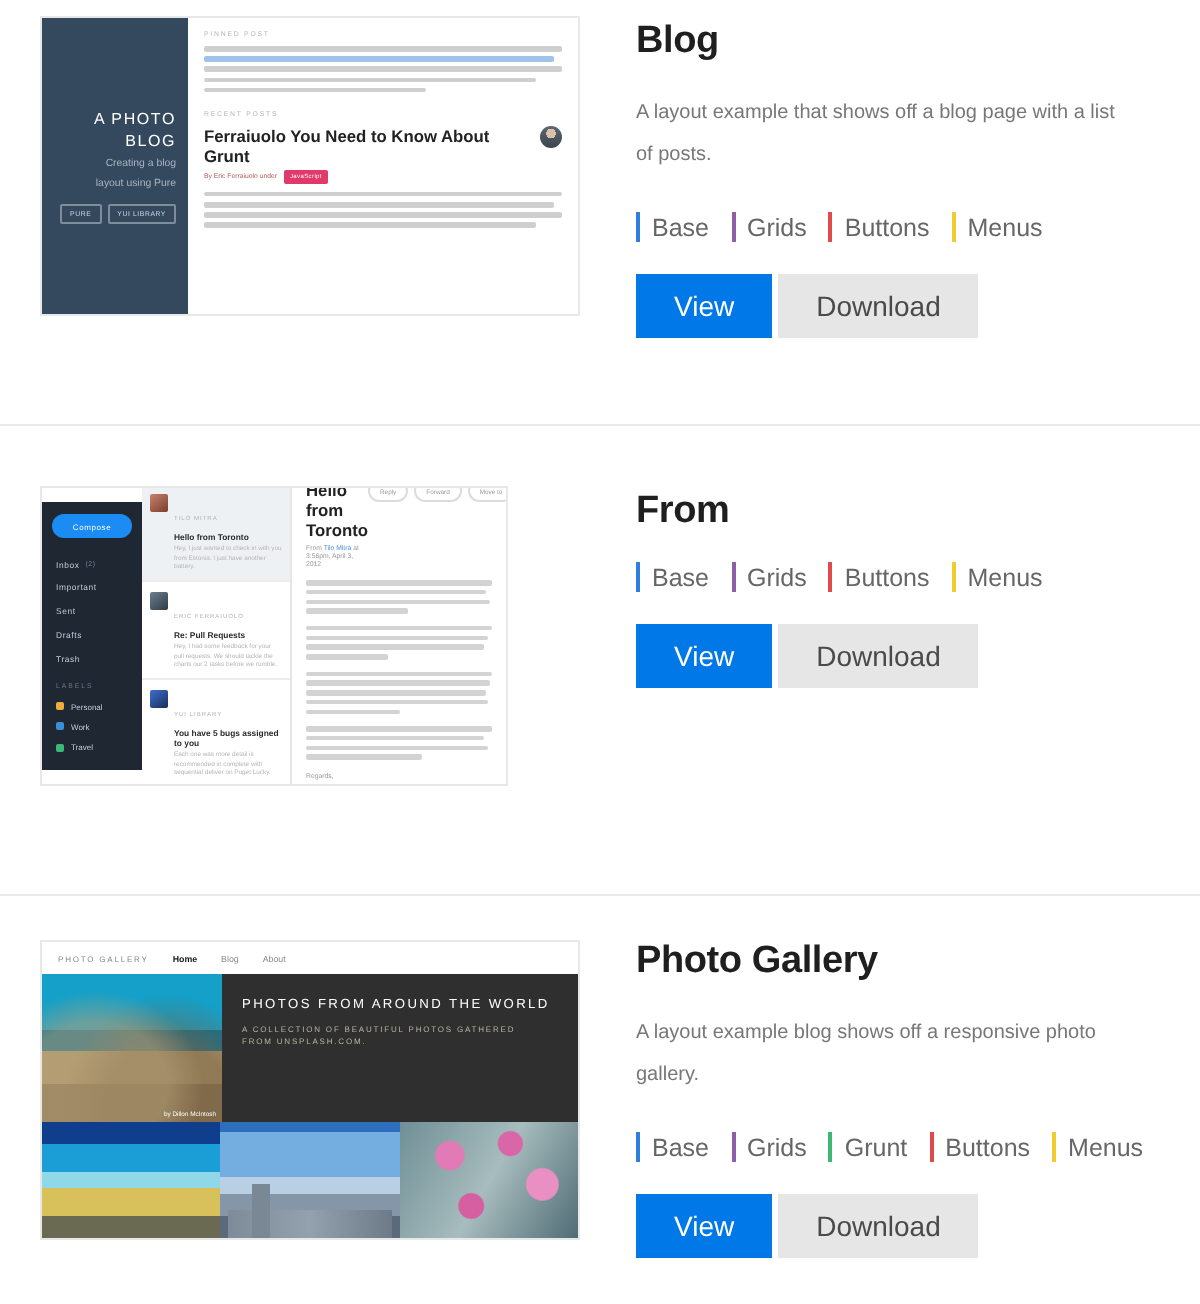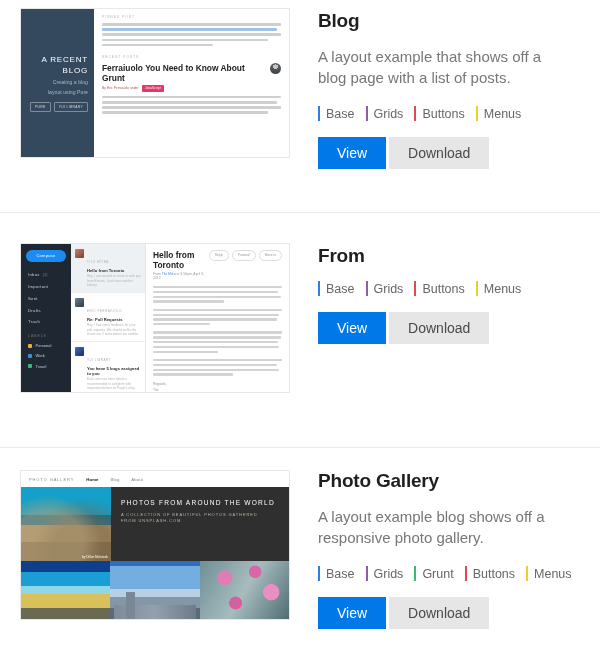--- a/index.html
+++ b/index.html
@@ -45,21 +45,21 @@
 
   
   .info-title{
     font-size:19px;
     font-weight:bold;
     color:#1f1f1f;
     margin:0 0 14px 0;
     letter-spacing:-0.2px;
   }
   .info-desc{
-    font-size:15px;
+    font-size:10px;
     line-height:21px;
     color:#777;
     margin:0 0 18px 0;
     max-width:250px;
   }
   .tags{
     display:flex;
     align-items:center;
     margin-bottom:16px;
     flex-wrap:nowrap;
@@ -175,21 +175,21 @@
     height:2.6px;background:#cfcfcf;border-radius:1px;margin-bottom:2.6px;
   }
   .bt-line.l1{width:100%;}
   .bt-line.l2{width:98%;}
   .bt-line.l3{width:93%;}
   .bt-line.l4{width:62%;}
   .bt-line.link{background:#9fc3e8;}
   .bt-sep{height:6px;}
 
   
-  .thumb-email{width:270px;height:150px;display:flex;background:#fff;}
+  .thumb-email{width:234px;height:150px;display:flex;background:#fff;align-items:center;}
   .et-side{
     width:50px;background:#1f2733;box-sizing:border-box;padding:6px 5px;
   }
   .et-compose{
     background:#1b8cf3;color:#fff;font-size:4px;text-align:center;
     padding:3.4px 0;border-radius:8px;letter-spacing:0.3px;margin-bottom:7px;
   }
   .et-nav{list-style:none;margin:0;padding:0;}
   .et-nav li{
     font-size:4.2px;color:#c3ccd6;padding:3.4px 2px;letter-spacing:0.3px;
@@ -293,21 +293,21 @@
 </style>
 </head>
 <body>
 
 <div class="layouts">
 
   <div class="layout-row row-blog">
     <div class="thumb-col">
       <div class="thumb thumb-blog">
         <div class="bt-side">
-          <div class="bt-brand">A RECENT</div>
+          <div class="bt-brand">A PHOTO</div>
           <div class="bt-brand">BLOG</div>
           <div class="bt-tagline">Creating a blog</div>
           <div class="bt-tagline">layout using Pure</div>
           <div class="bt-side-btns">
             <span class="bt-sbtn">PURE</span>
             <span class="bt-sbtn">YUI LIBRARY</span>
           </div>
         </div>
         <div class="bt-main">
           <div class="bt-kicker">PINNED POST</div>

